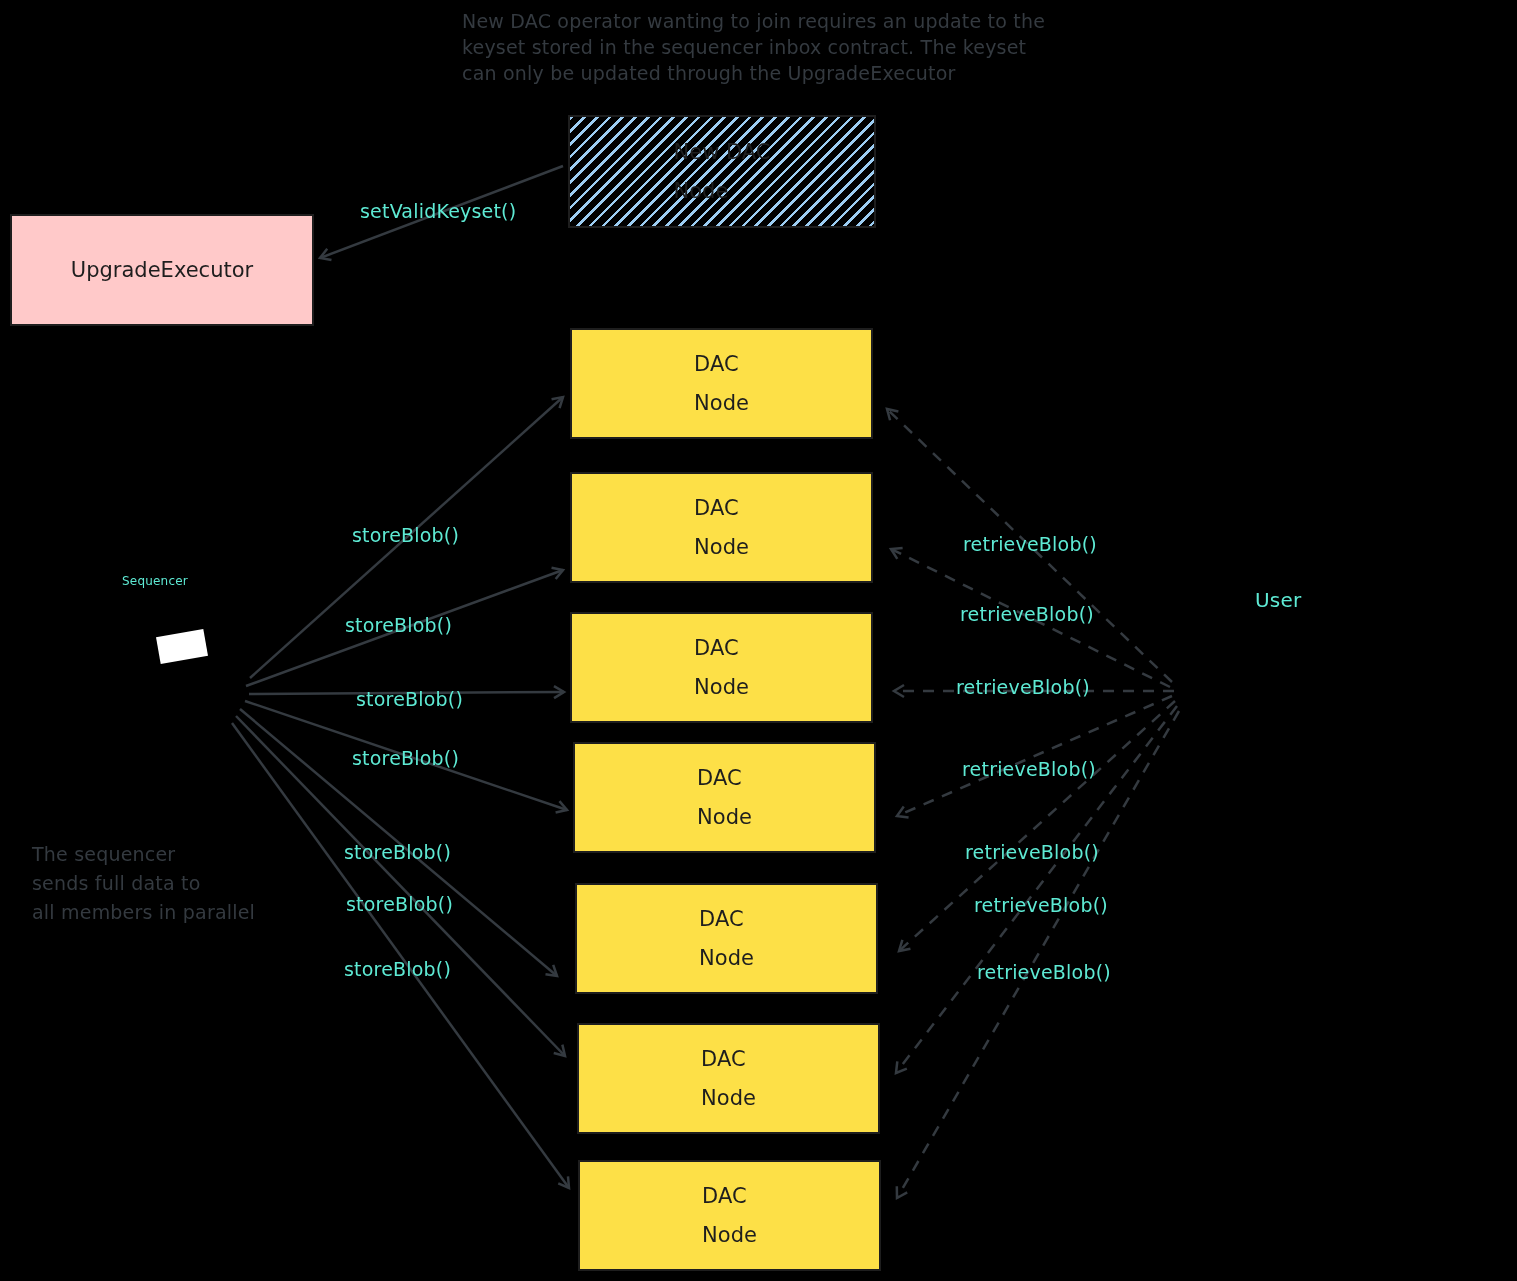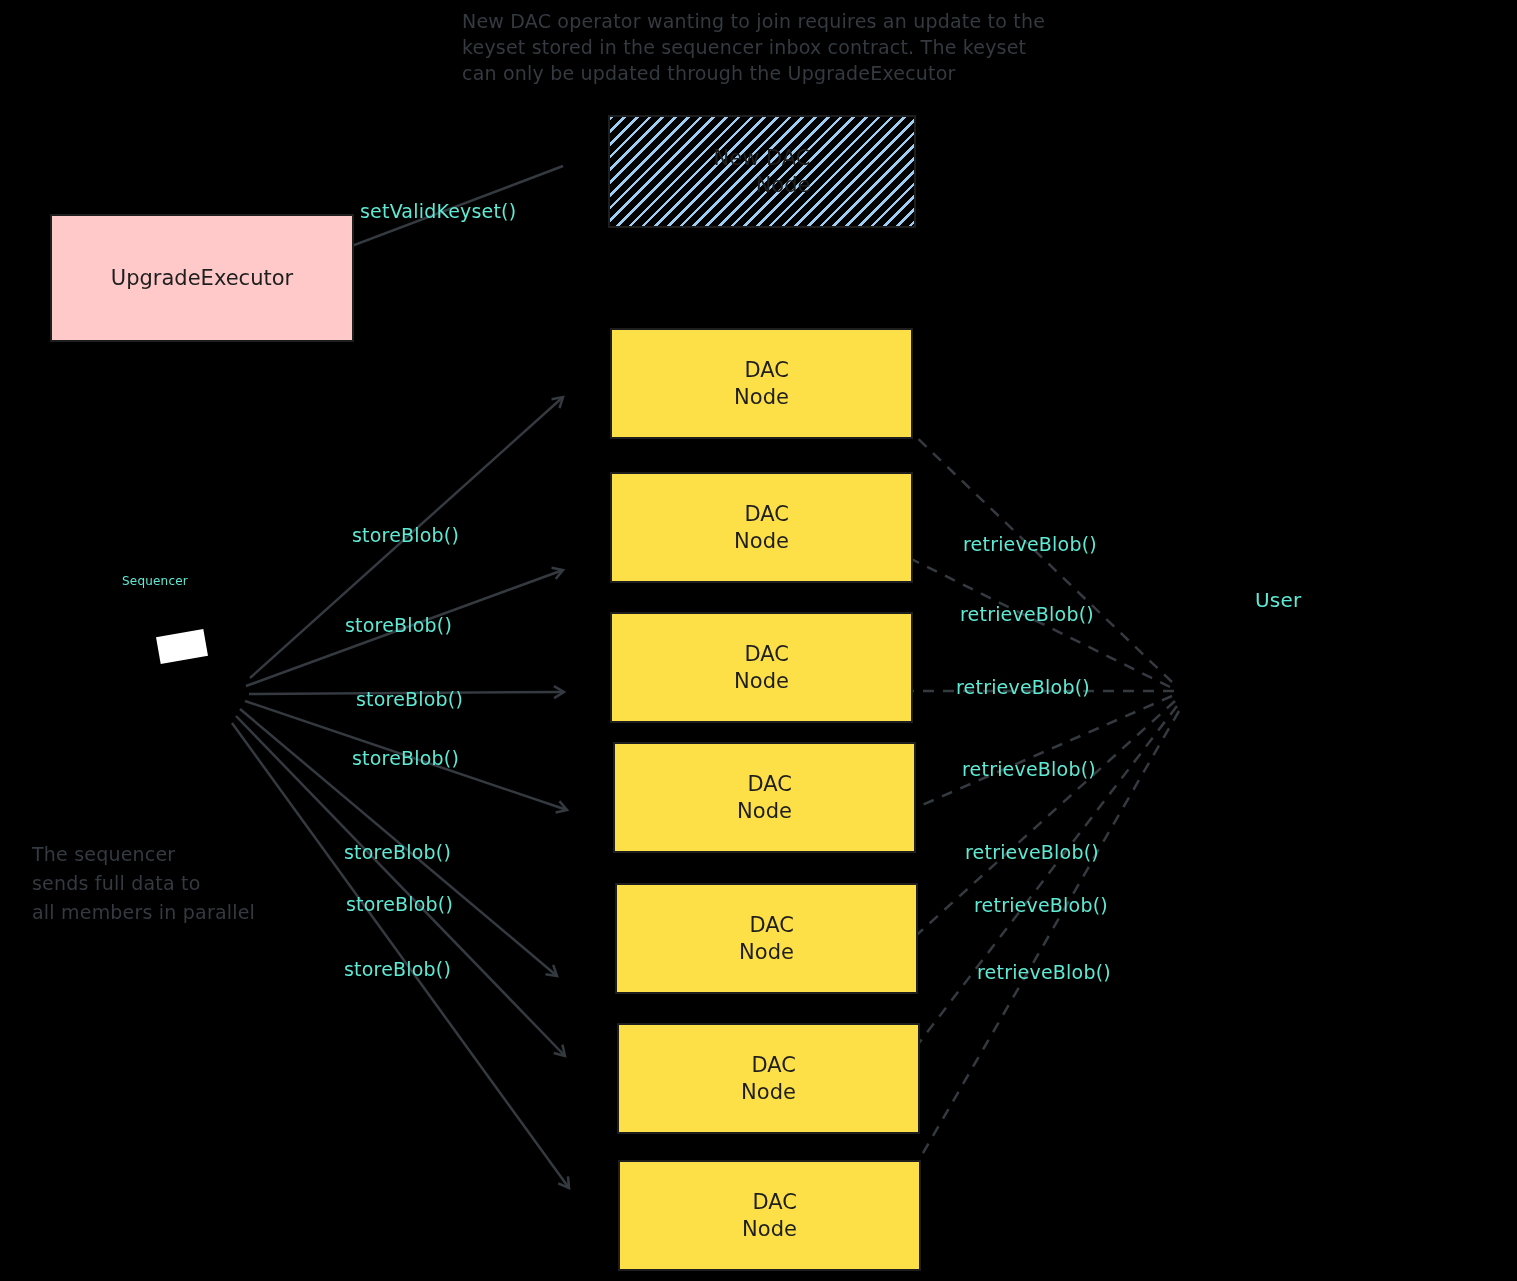--- a/index.html
+++ b/index.html
@@ -22,33 +22,32 @@
     position:absolute;
     color:#5eead4;
     font-size:19px;
     white-space:nowrap;
     letter-spacing:.2px;
   }
   .box{
     position:absolute;
     border:2px solid #1e1e1e;
     display:flex;align-items:center;justify-content:center;
-    text-align:right;
+    text-align:left;
     color:#1e1e1e;
-    font-size:21px;line-height:27px;
+    font-size:21px;line-height:39px;
     white-space:pre-line;
     box-sizing:border-box;
-    margin-left:40px;
   }
   .dac-node{
     width:303px;height:111px;
     background:#fde047;
   }
   .executor{
-    left:10px;top:214px;width:304px;height:128px;
+    left:10px;top:214px;width:304px;height:112px;
     background:#ffc9c9;
   }
   .new-dac{
     left:568px;top:115px;width:308px;height:113px;
     background:repeating-linear-gradient(135deg,
       rgba(165,216,255,.95) 0px, rgba(165,216,255,.95) 2.6px,
       transparent 2.6px, transparent 9px);
   }
   .seq-screen{
     position:absolute;

